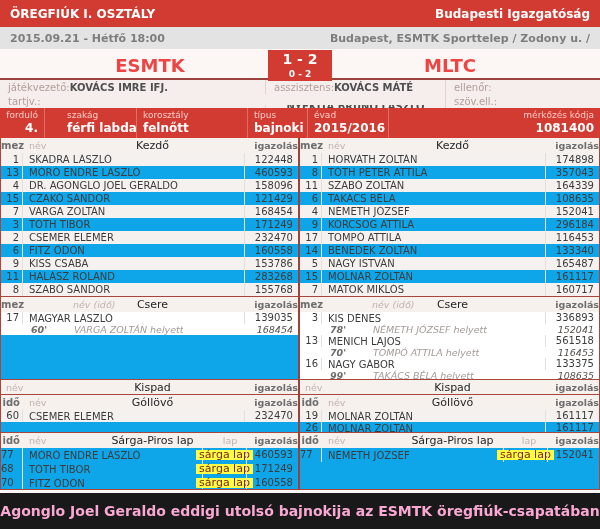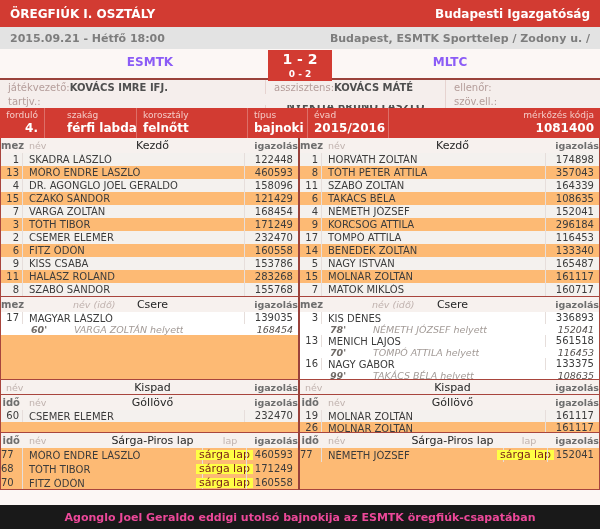--- a/index.html
+++ b/index.html
@@ -10,21 +10,21 @@
   
   .topbar { height:27px; background:#d23b32; color:#fff; font-weight:bold; font-size:12px;
             display:flex; justify-content:space-between; align-items:center; padding:0 10px; }
   
   .subbar { height:22px; background:#e3e3e3; color:#7d7d7d; font-weight:bold; font-size:11px;
             display:flex; justify-content:space-between; align-items:center; padding:0 10px; }
 
   
   .teams { position:relative; height:29px; background:#fcf7f5; }
   .teamname { position:absolute; top:6px; width:300px; text-align:center; font-weight:bold;
-              font-size:12px; color:#8b5cf6; }
+              font-size:18px; color:#ef4444; }
   .home-team { left:0; } .away-team { left:300px; }
   .scorebox { position:absolute; left:268px; top:1px; width:64px; height:31px; background:#d23b32;
               color:#fff; text-align:center; z-index:2; }
   .score-final { font-size:14px; font-weight:bold; line-height:19px; }
   .score-half  { font-size:9px;  font-weight:bold; line-height:11px; }
 
   
   .officials { height:30px; border-top:2px solid #9a423b; background:#f5eeec;
                display:grid; grid-template-columns:265px 180px 155px; grid-template-rows:14px 14px;
                font-size:10px; }
@@ -42,21 +42,21 @@
   .rval { font-size:12px; font-weight:bold; line-height:15px; }
   .w-round{width:44px;} .w-branch{width:92px;padding-left:22px;} .w-age{width:111px;}
   .w-type{width:60px;} .w-season{width:81px;} .w-code{width:212px;}
   .right { text-align:right; }
 
   
   .tables { display:flex; height:352px; background:#fff;
             border-left:1px solid #a8453d; border-right:1px solid #a8453d; }
   .tcol { width:299px; }
   .tcol.left { border-right:2px solid #9a423b; }
-  .section { border-bottom:1px solid #a8453d; background:#fdba74; overflow:hidden; }
+  .section { border-bottom:1px solid #a8453d; background:#0ea5e9; overflow:hidden; }
   .sec-kezdo  { height:159px; } .sec-csere { height:83px; } .sec-kispad { height:15px; }
   .sec-gollovo{ height:38px; }  .sec-cards { height:57px; }
 
   .hdr { position:relative; display:flex; align-items:center; height:15px; font-size:10px;
          background:#f7f1ee; }
   .hdr-mez { width:22px; text-align:right; font-weight:bold; color:#6e6e6e; padding-right:3px; }
   .hdr-nev { color:#c0b2ae; padding-left:6px; font-size:9.5px; }
   .hdr-nev.first { padding-left:5px; }
   .hdr-nev.italic { font-style:italic;margin-left:44px; }
   .hdr-title { position:absolute; left:60px; right:54px; text-align:center; font-weight:normal;
@@ -93,23 +93,23 @@
            align-self:stretch; line-height:14px; }
   .cname { flex:1; padding-left:6px; white-space:nowrap; overflow:hidden; }
   .clap { width:44px; display:flex; justify-content:center; align-items:center;
           border-left:1px solid #e6dedb; align-self:stretch; }
   .badge { background:#ffff45; color:#7c241c; font-size:11px; line-height:10px;
            padding:0 3px; white-space:nowrap; }
   .creg { width:52px; text-align:right; padding-right:5px; border-left:1px solid #e6dedb;
           align-self:stretch; line-height:14px; }
 
   
-  .footerbar { position:absolute; bottom:0; left:0; width:600px; height:24px; background:#191919;
-               color:#ec4899; display:flex; align-items:center; justify-content:center;
-               font-weight:bold; font-size:11px; white-space:nowrap; }
+  .footerbar { position:absolute; bottom:0; left:0; width:600px; height:36px; background:#191919;
+               color:#f9a8d4; display:flex; align-items:center; justify-content:center;
+               font-weight:bold; font-size:14px; white-space:nowrap; }
 </style>
 </head>
 <body>
 
 <div class="report">
 
   <div class="topbar">
     <span>ÖREGFIÚK I. OSZTÁLY</span>
     <span>Budapesti Igazgatóság</span>
   </div>

